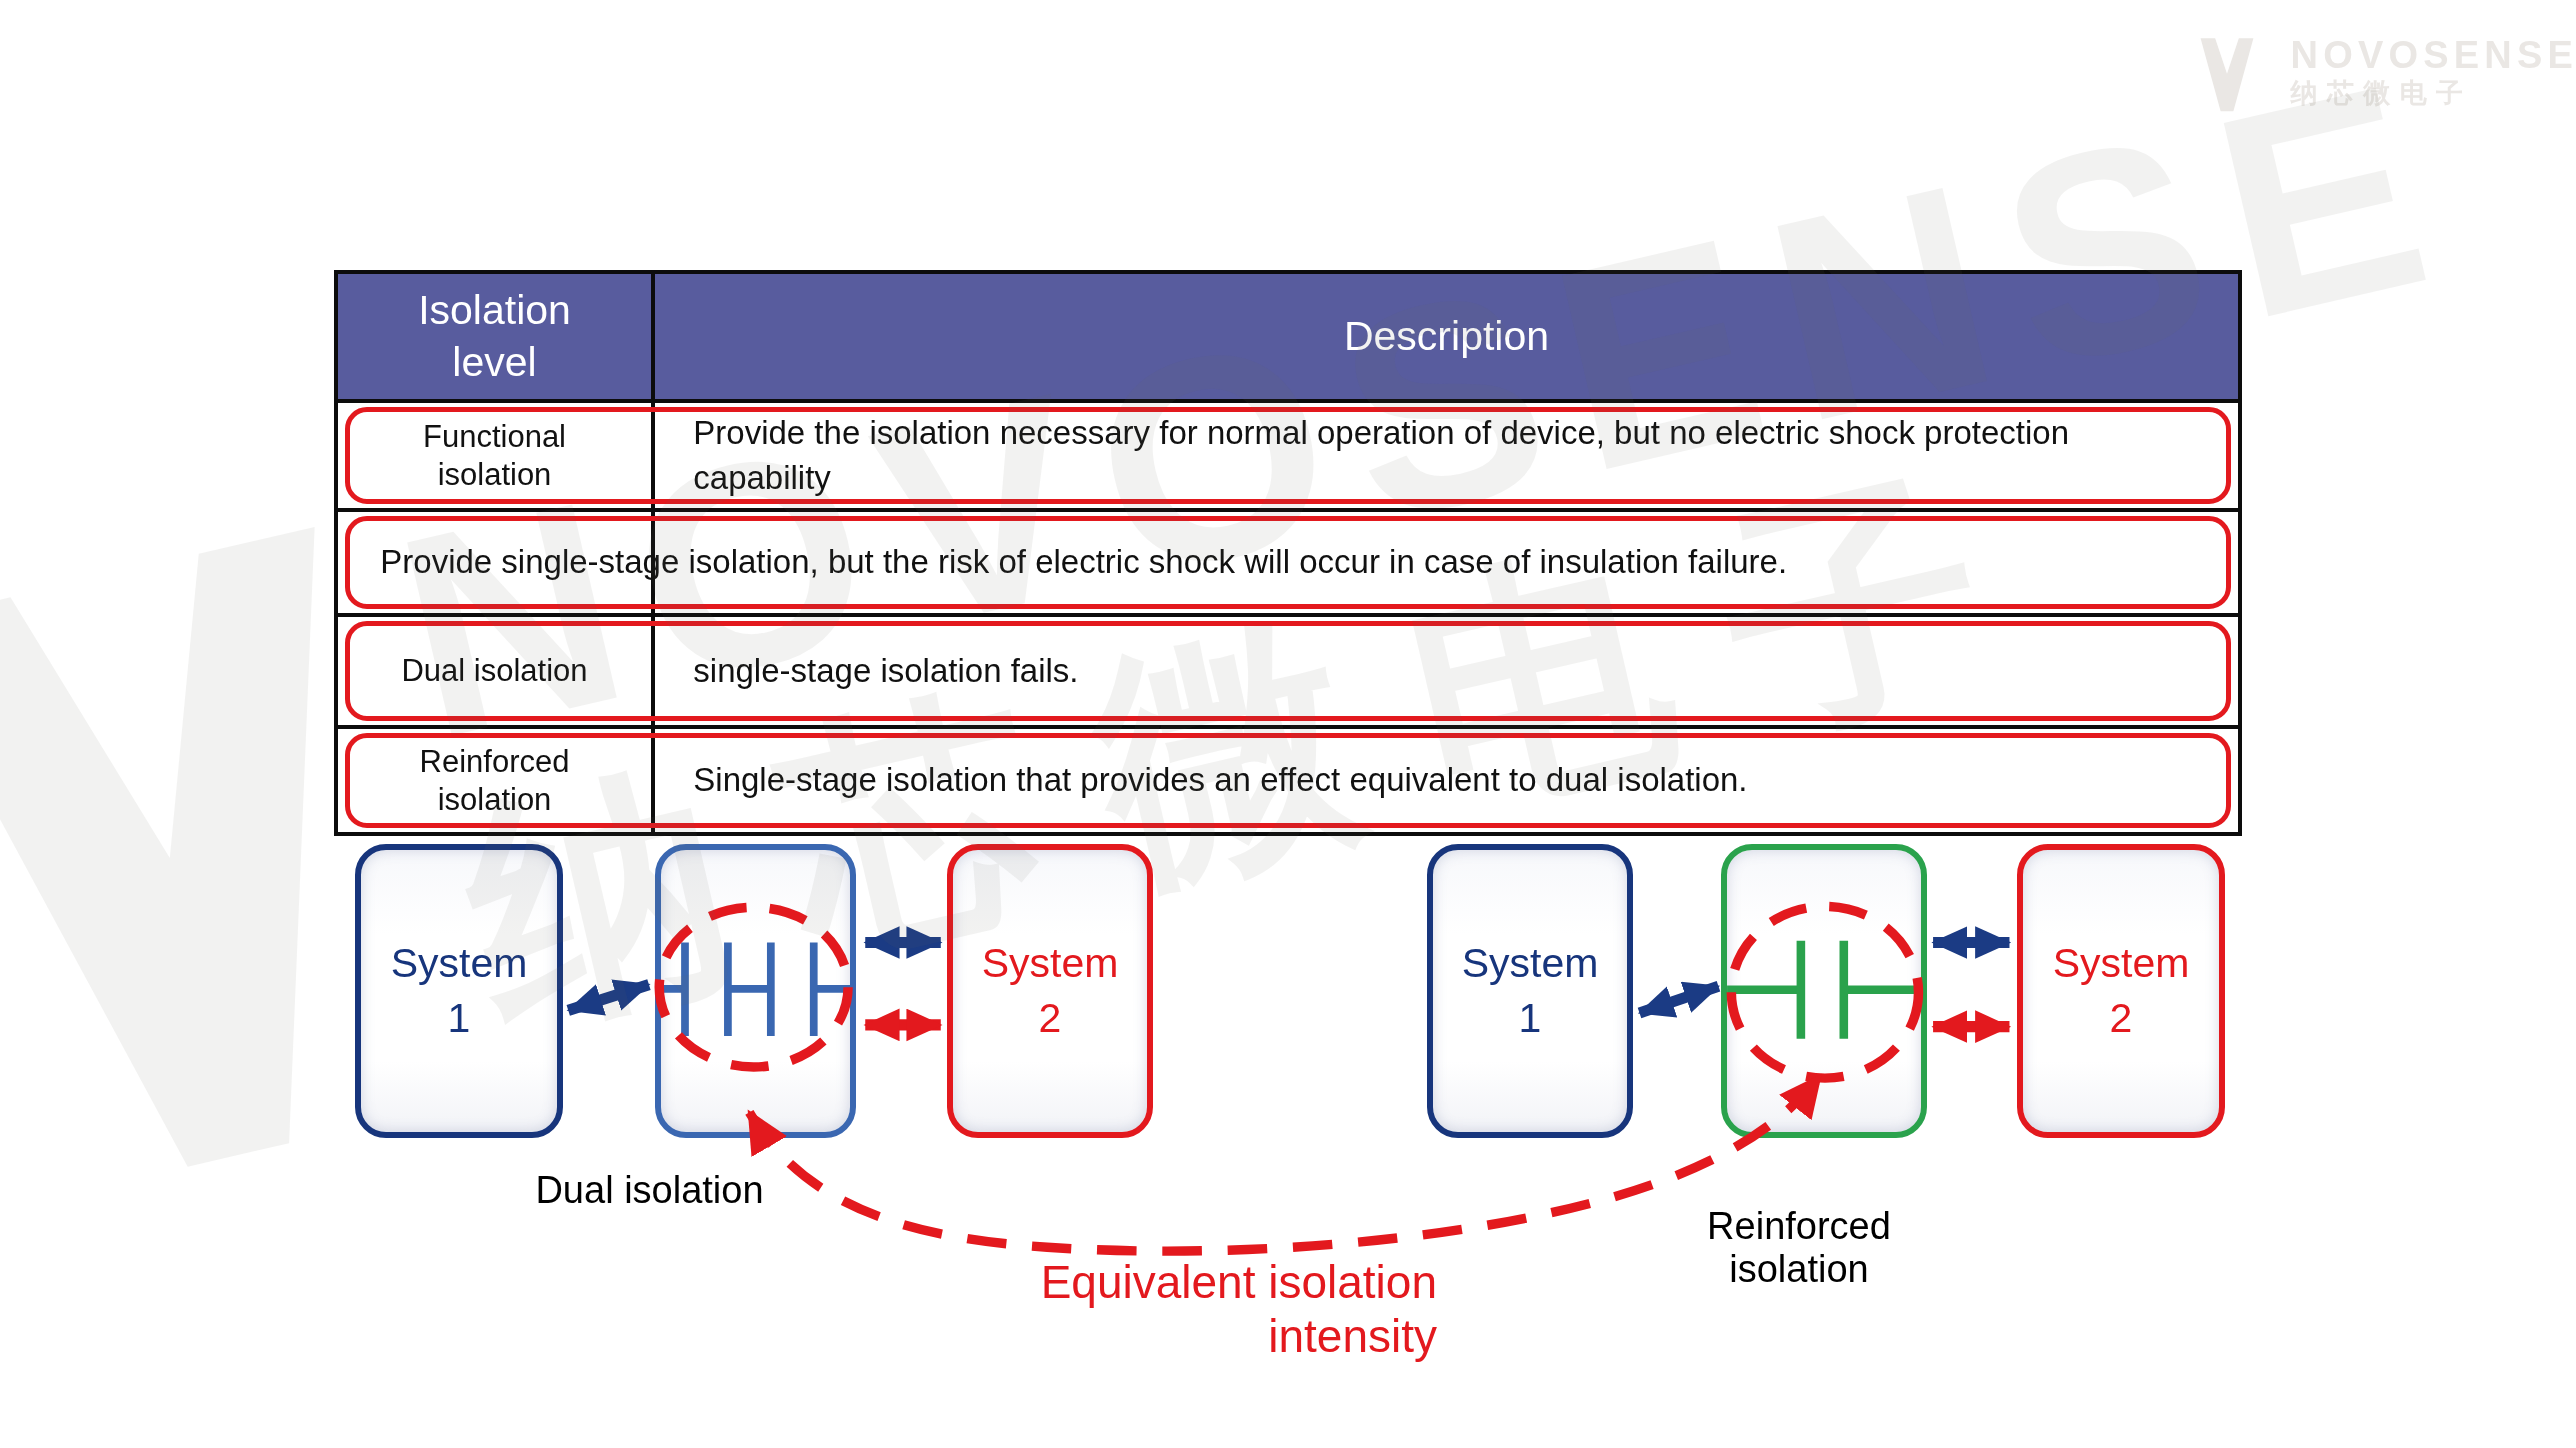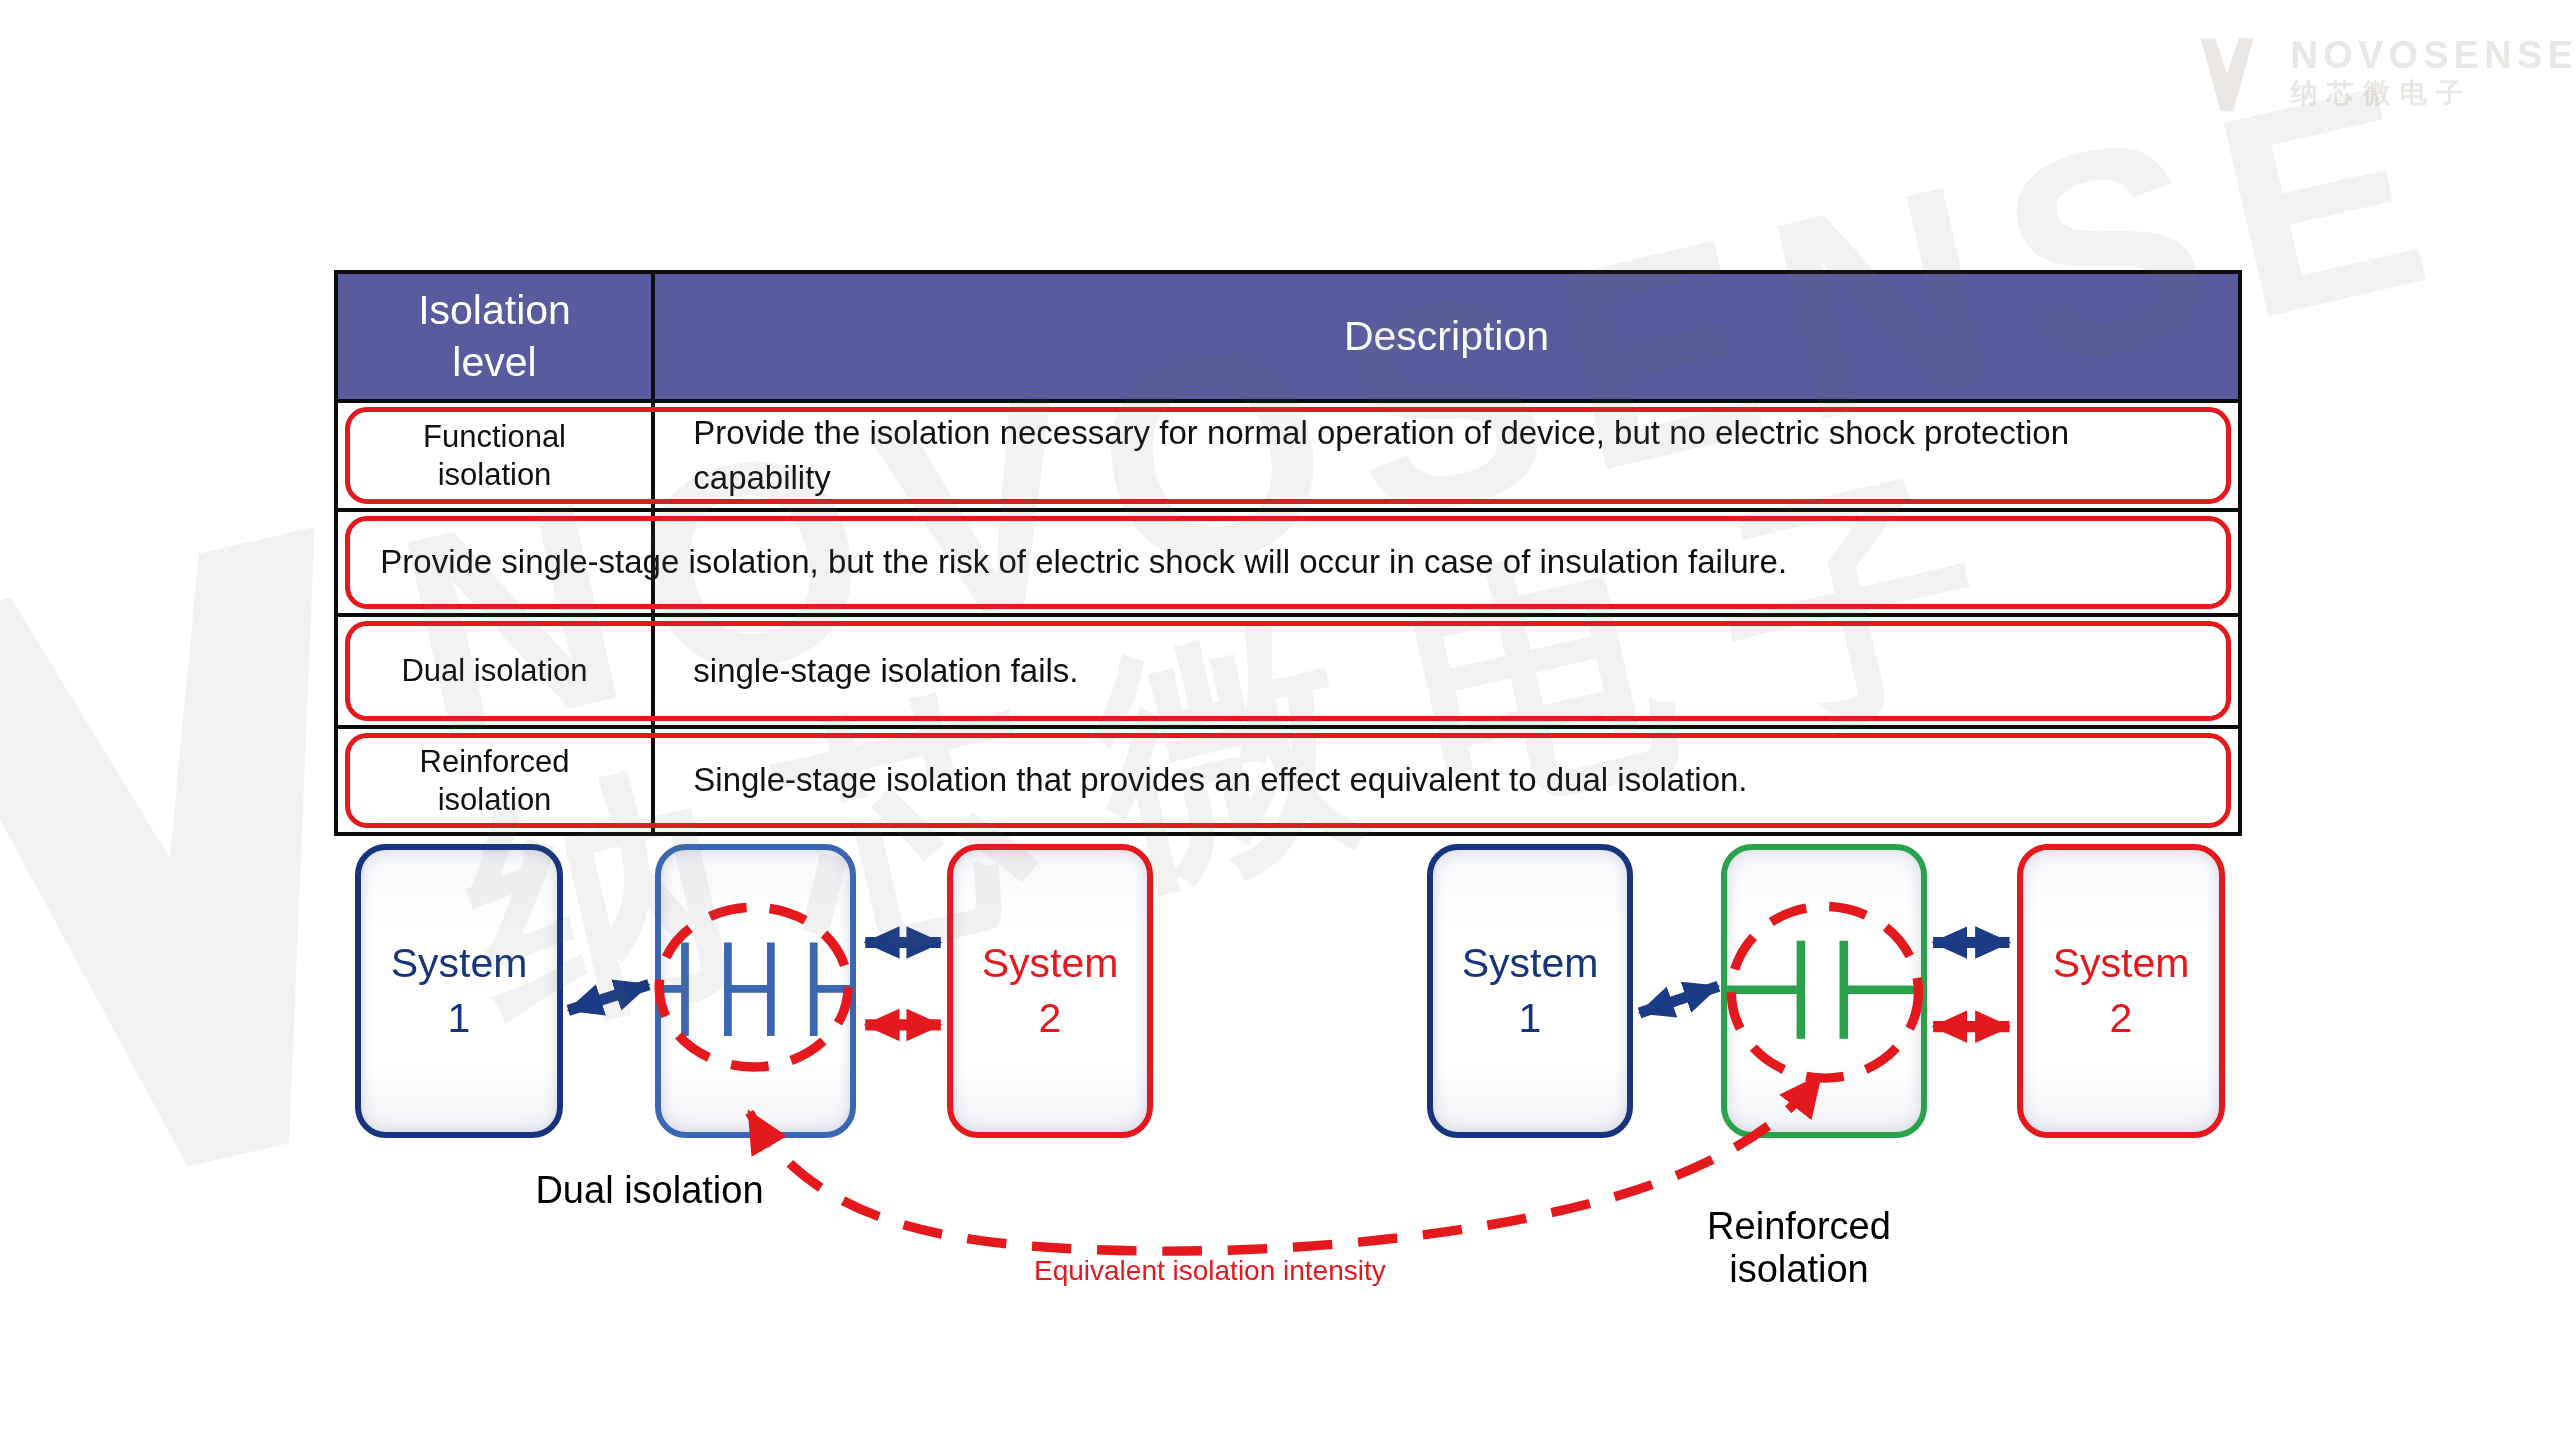--- a/index.html
+++ b/index.html
@@ -39,21 +39,21 @@
     box-shadow: inset 0 0 13.7px rgba(90,105,150,0.25);
     display:flex; flex-direction:column; justify-content:center; align-items:center;
     font-size:41px; line-height:1.35; text-align:center;
   }
   .b-navy{ border:6.9px solid #17357c; color:#17357c; }
   .b-blue{ border:6.9px solid #3a67b1; }
   .b-red{ border:6.9px solid #e3191e; color:#e3191e; }
   .b-green{ border:6.9px solid #2aa24c; }
   .sysbox span{ display:block; }
   .caption{ position:absolute; font-size:38px; color:#000; text-align:center; }
-  .annotation{ position:absolute; font-size:28px; color:#e3191e; text-align:left; }
+  .annotation{ position:absolute; font-size:46px; color:#e3191e; text-align:right; }
   
   #overlay{ position:absolute; left:0; top:0; pointer-events:none; }
   
   .wm{
     position:absolute; left:34px; top:506px; height:755px;
     display:flex; align-items:center; gap:60px;
     transform:rotate(-13deg); transform-origin:0 100%;
     color:rgba(110,102,97,0.085); pointer-events:none; white-space:nowrap;
   }
   .wm-text .l1{ font-size:288px; font-weight:bold; letter-spacing:29px; line-height:0.95; }

